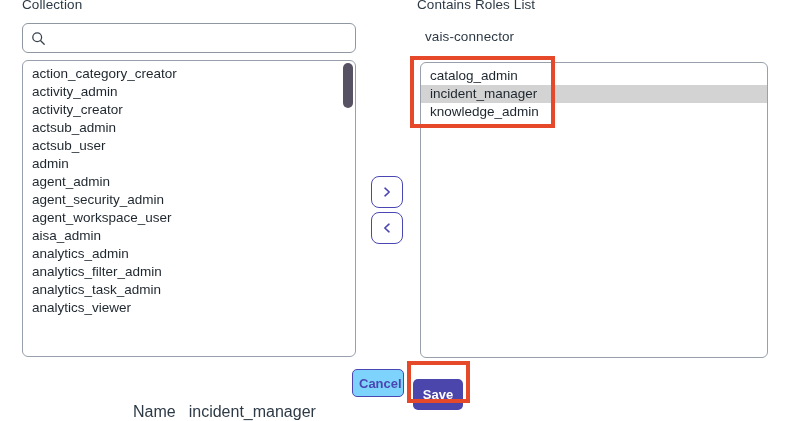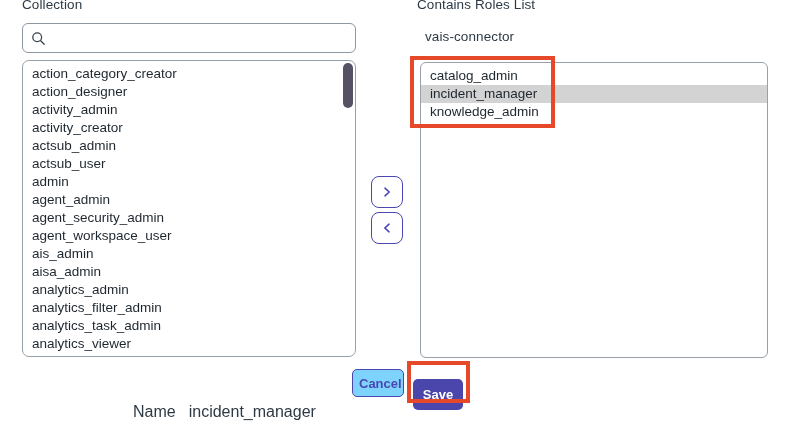--- a/index.html
+++ b/index.html
@@ -18,21 +18,21 @@
     display: flex; align-items: center; padding: 0 8px; gap: 6px;
   }
   .searchbox input {
     border: none; outline: none; flex: 1; font-size: 13px; min-width: 0;
     font-family: "Liberation Sans", sans-serif; color: #1e262e; background: transparent;
   }
   .listbox {
     position: absolute; border: 1px solid #98a0ab; border-radius: 6px;
     background: #fff; overflow: hidden; padding-top: 4px;
   }
-  #left-list  { left: 22px;  top: 60px; width: 334px; height: 297px; border-radius: 7px; }
+  #left-list  { left: 22px;  top: 60px; width: 334px; height: 297px; }
   #right-list { left: 420px; top: 62px; width: 348px; height: 296px; }
   .list-item {
     font-size: 13.5px; line-height: 18px; padding-left: 9px;
     color: #1e262e; white-space: nowrap; cursor: default;
   }
   .list-item.selected { background: #d3d3d3; }
   .scroll-thumb {
     position: absolute; left: 320px; top: 2px; width: 10px; height: 45px;
     background: #575263; border-radius: 5px;
   }
@@ -79,30 +79,28 @@
         <circle cx="6.2" cy="6.2" r="4.4" fill="none" stroke="#39424d" stroke-width="1.3"></circle>
         <line x1="9.7" y1="9.7" x2="13.2" y2="13.2" stroke="#39424d" stroke-width="1.3" stroke-linecap="round"></line>
       </svg>
     </span>
     <input type="text" value="" style="">
   </div>
 
   <div class="listbox" id="left-list">
     <div class="scroll-thumb"></div>
   <div class="list-item">action_category_creator</div>
-      <div class="list-item">action_designer</div>
       <div class="list-item">activity_admin</div>
       <div class="list-item">activity_creator</div>
       <div class="list-item">actsub_admin</div>
       <div class="list-item">actsub_user</div>
       <div class="list-item">admin</div>
       <div class="list-item">agent_admin</div>
       <div class="list-item">agent_security_admin</div>
       <div class="list-item">agent_workspace_user</div>
-      <div class="list-item">ais_admin</div>
       <div class="list-item">aisa_admin</div>
       <div class="list-item">analytics_admin</div>
       <div class="list-item">analytics_filter_admin</div>
       <div class="list-item">analytics_task_admin</div>
       <div class="list-item">analytics_viewer</div>
     </div>
 
   <button class="arrow-btn" id="move-right-btn">
     <span style="display:flex;">
       <svg width="14" height="14" viewBox="0 0 14 14">

